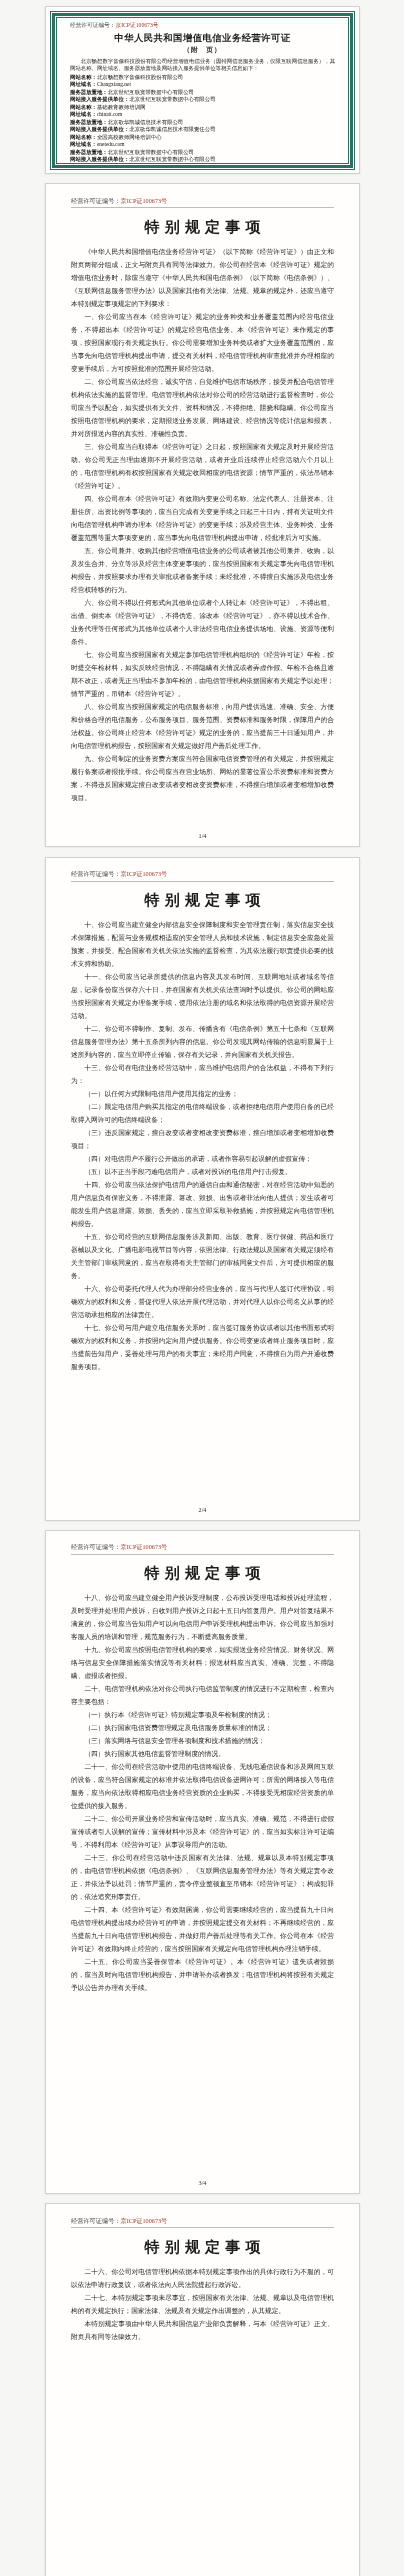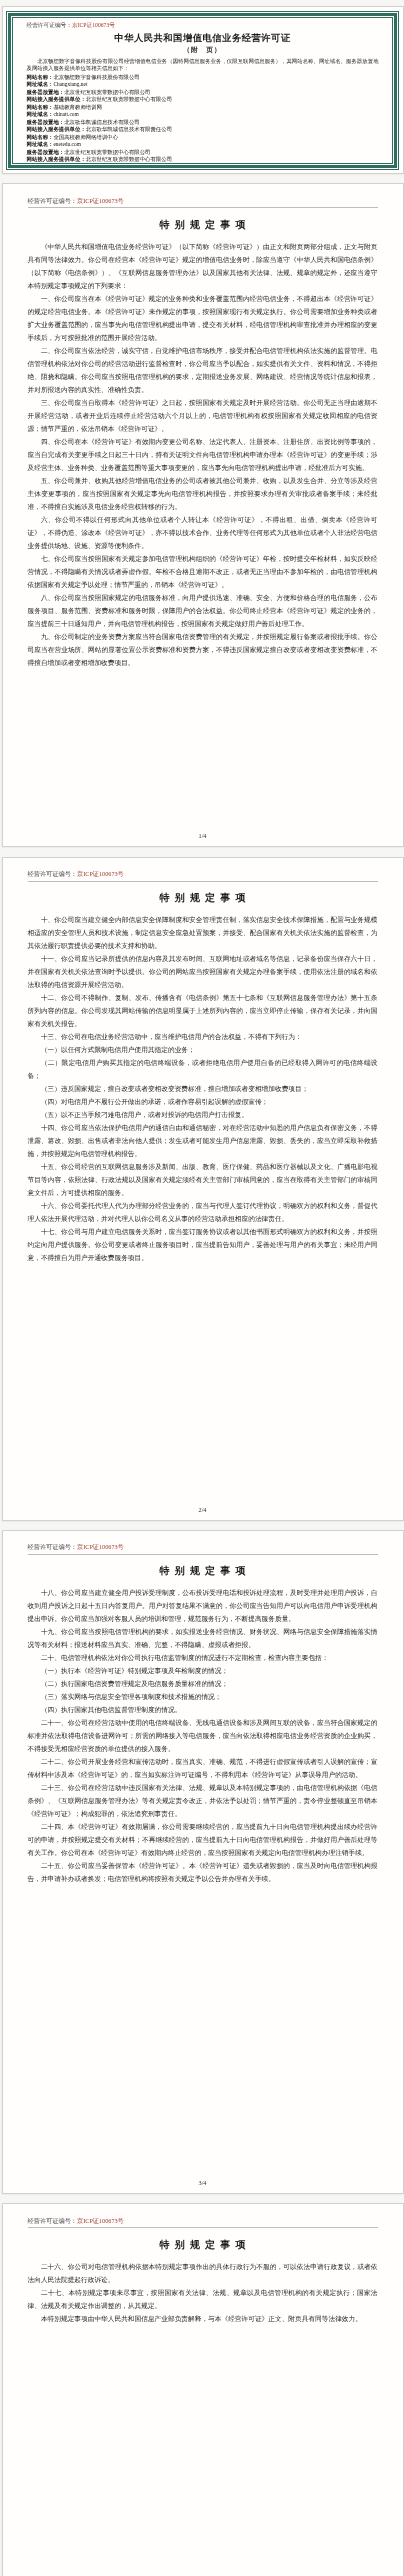--- a/index.html
+++ b/index.html
@@ -8,39 +8,39 @@
     width: 405px;
     background: #f6f6f4;
     font-family: "Liberation Serif", "DejaVu Serif", serif;
     color: #1c1c1c;
   }
   .doc { padding: 6.2px 0 9.3px; display: flex; flex-direction: column; align-items: center; }
   .page {
     background: #fffefd;
     border: 0.5px solid #d2d1cc;
     box-shadow: 0 0.5px 2.1px rgba(0,0,0,.10);
-    width: 402px;
+    width: 315px;
   }
   
   .cert-page { height: 168px; margin-bottom: 9.3px; padding: 3.6px; }
   .cf1 { height: 100%; border: 1px solid #2f6e5f; padding: 1px; }
   .cf2 { height: 100%; border: 3.1px solid #2f6e5f; padding: 1px; }
   .cf3 { height: 100%; border: 0.5px solid #2f6e5f; padding: 4.1px 13.4px 3.1px; overflow: hidden; }
   .cert-no { font-size: 5.7px; color: #454545; margin-bottom: 2.1px; }
   .num { color: #9c3a2b; }
   .cert-title { font-size: 9.3px; font-weight: 700; text-align: center; letter-spacing: 0.5px; margin: 0; }
   .cert-sub { font-size: 6.7px; font-weight: 700; text-align: center; margin: 1px 0 3.1px; letter-spacing: 1px; }
   .cert-intro { font-size: 5.4px; line-height: 7.2px; text-indent: 2em; margin: 0 0 1.5px; text-align: justify; color: #222; }
   .cert-field { font-size: 5.4px; line-height: 7.5px; margin: 0; color: #111; }
   .cert-field .fl { font-weight: 700; }
   
   .sp-page { height: 664px; margin-bottom: 9.3px; padding: 12.4px 25px 9.3px; position: relative; }
   .sp-page:last-child { margin-bottom: 0; }
   .sp-header { font-size: 6.2px; color: #3f3f3f; border-bottom: 0.5px solid #bdbdb8; padding-bottom: 1.5px; }
-  .sp-title { font-size: 10px; font-weight: 700; text-align: center; letter-spacing: 5.2px; text-indent: 5.2px; margin: 9.3px 0 8.2px; }
+  .sp-title { font-size: 15px; font-weight: 700; text-align: center; letter-spacing: 5.2px; text-indent: 5.2px; margin: 9.3px 0 8.2px; }
   .para { font-size: 6.7px; line-height: 13px; text-align: justify; margin: 0; }
   .para.body { text-indent: 2em; }
   .para.sub { text-indent: 2em; }
   .sp-footer { position: absolute; bottom: 7.2px; left: 0; right: 0; text-align: center; font-size: 6.2px; color: #2c2c2c; }
 </style>
 </head>
 <body>
 
 <div class="doc">
 

